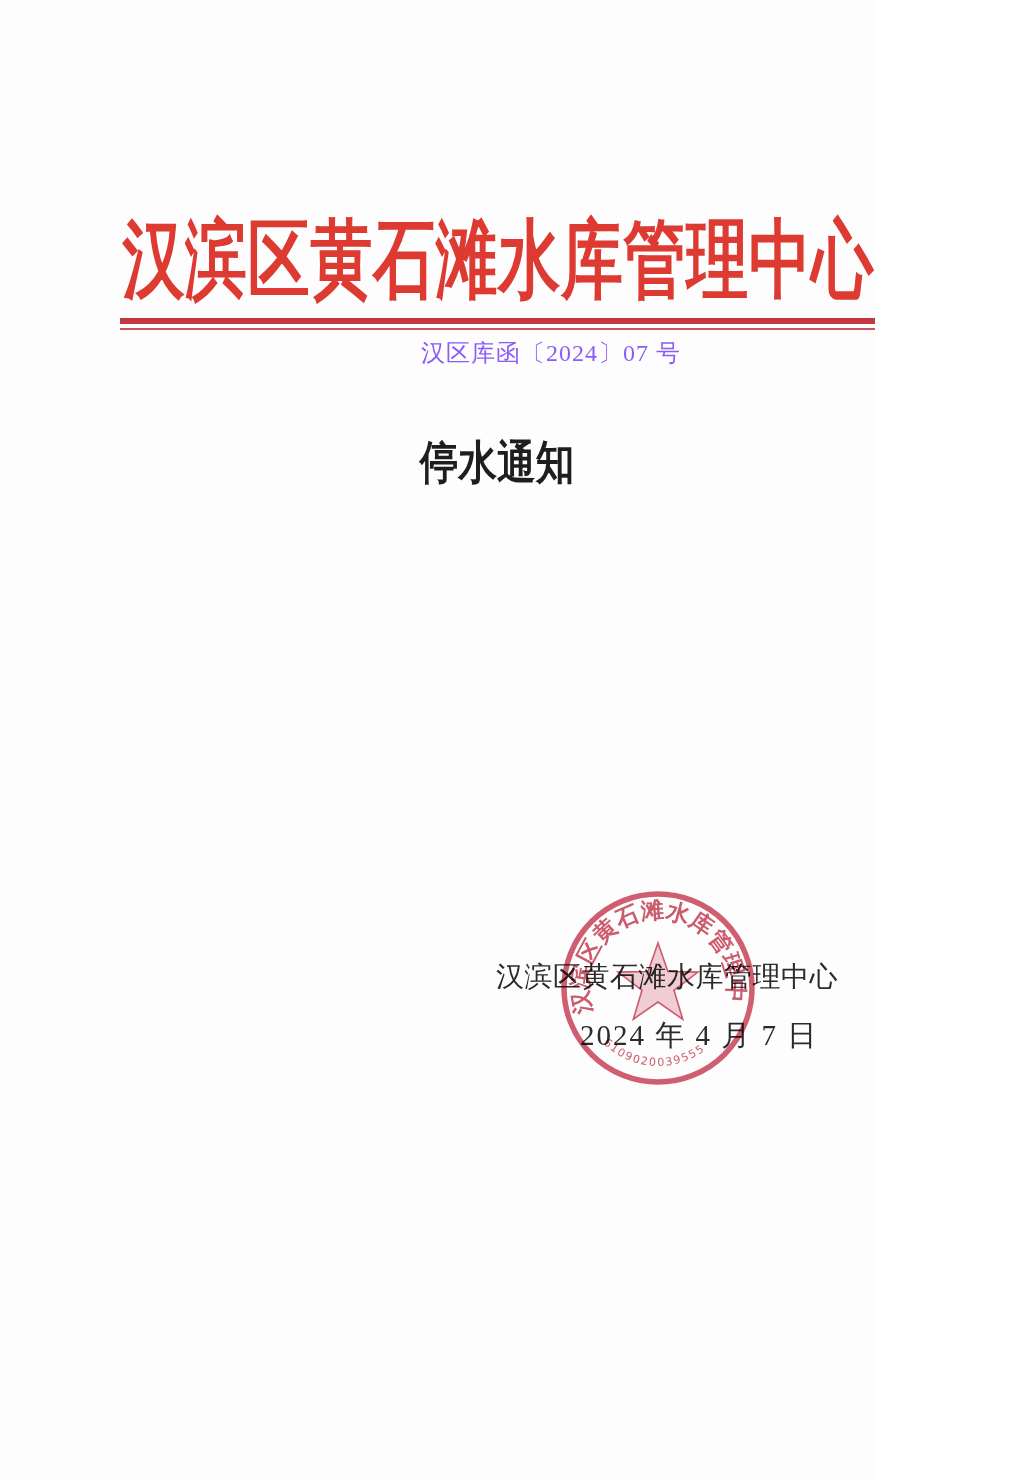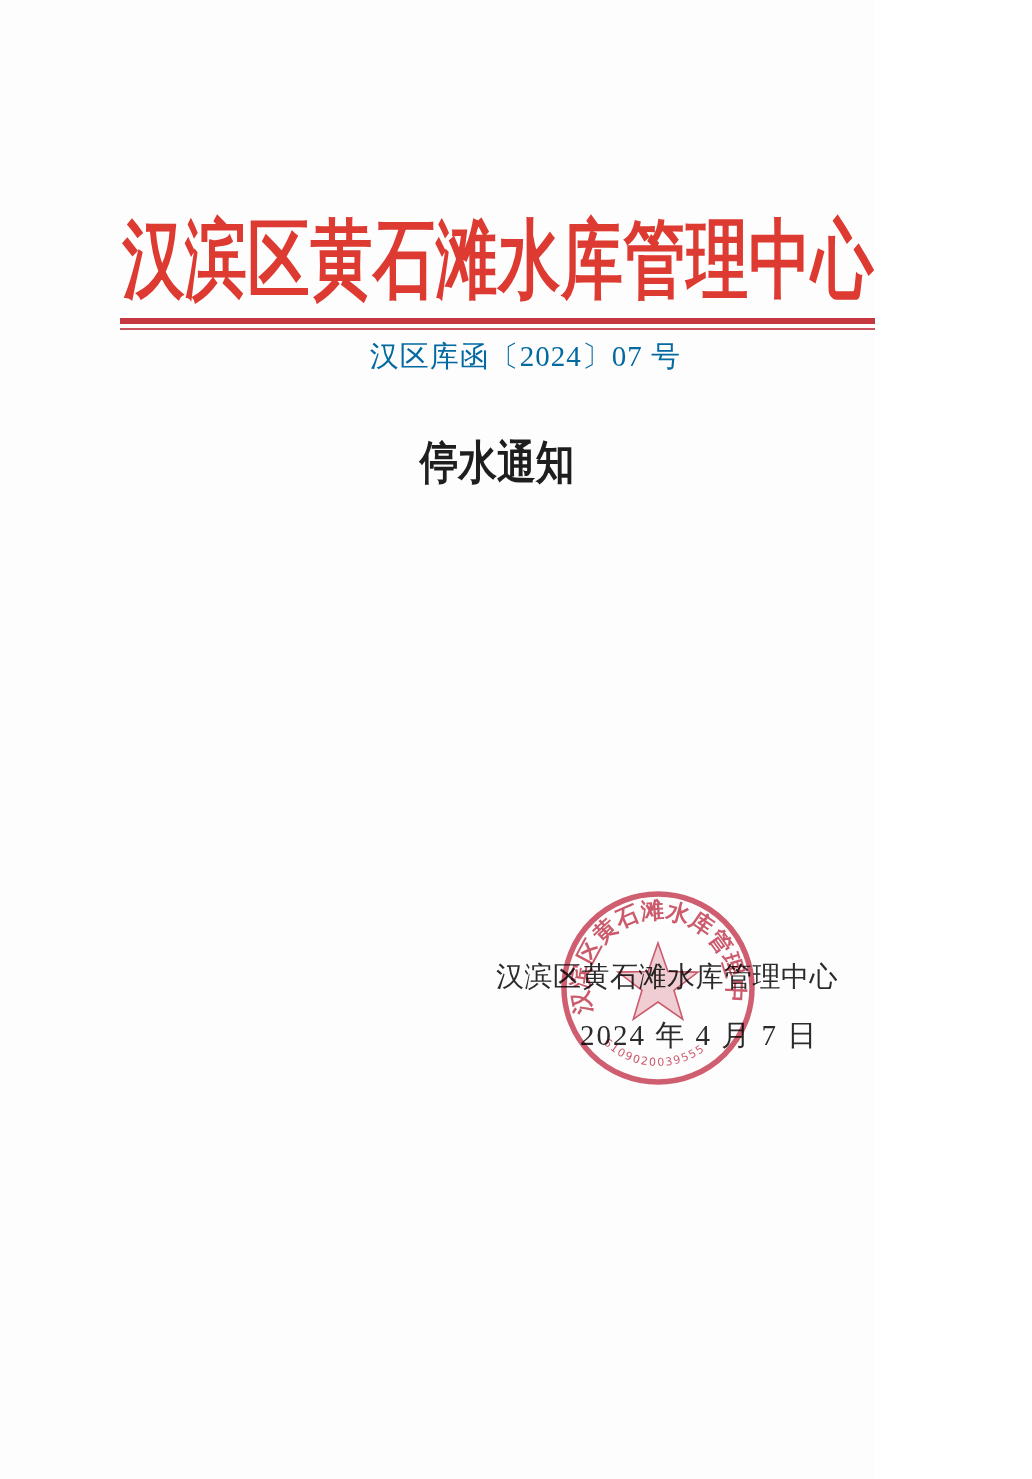--- a/index.html
+++ b/index.html
@@ -27,22 +27,22 @@
     position:absolute;left:120px;top:318px;width:788px;height:6px;
     background:#c53842;
   }
   .rule-thin{
     position:absolute;left:120px;top:328px;width:788px;height:2px;
     background:#c95460;
   }
   
   .doc-number{
     position:absolute;top:337px;right:194px;
-    font-size:29px;letter-spacing:1px;
-    color:#0369a1;white-space:nowrap;
+    font-size:24px;letter-spacing:1px;
+    color:#8b5cf6;white-space:nowrap;
   }
   
   .notice-title{
     position:absolute;top:432px;left:0;width:994px;
     text-align:center;
     font-size:46px;font-weight:bold;color:#1e1e1e;
     white-space:nowrap;
     transform:scaleX(0.84);
     transform-origin:50% 0;
   }

